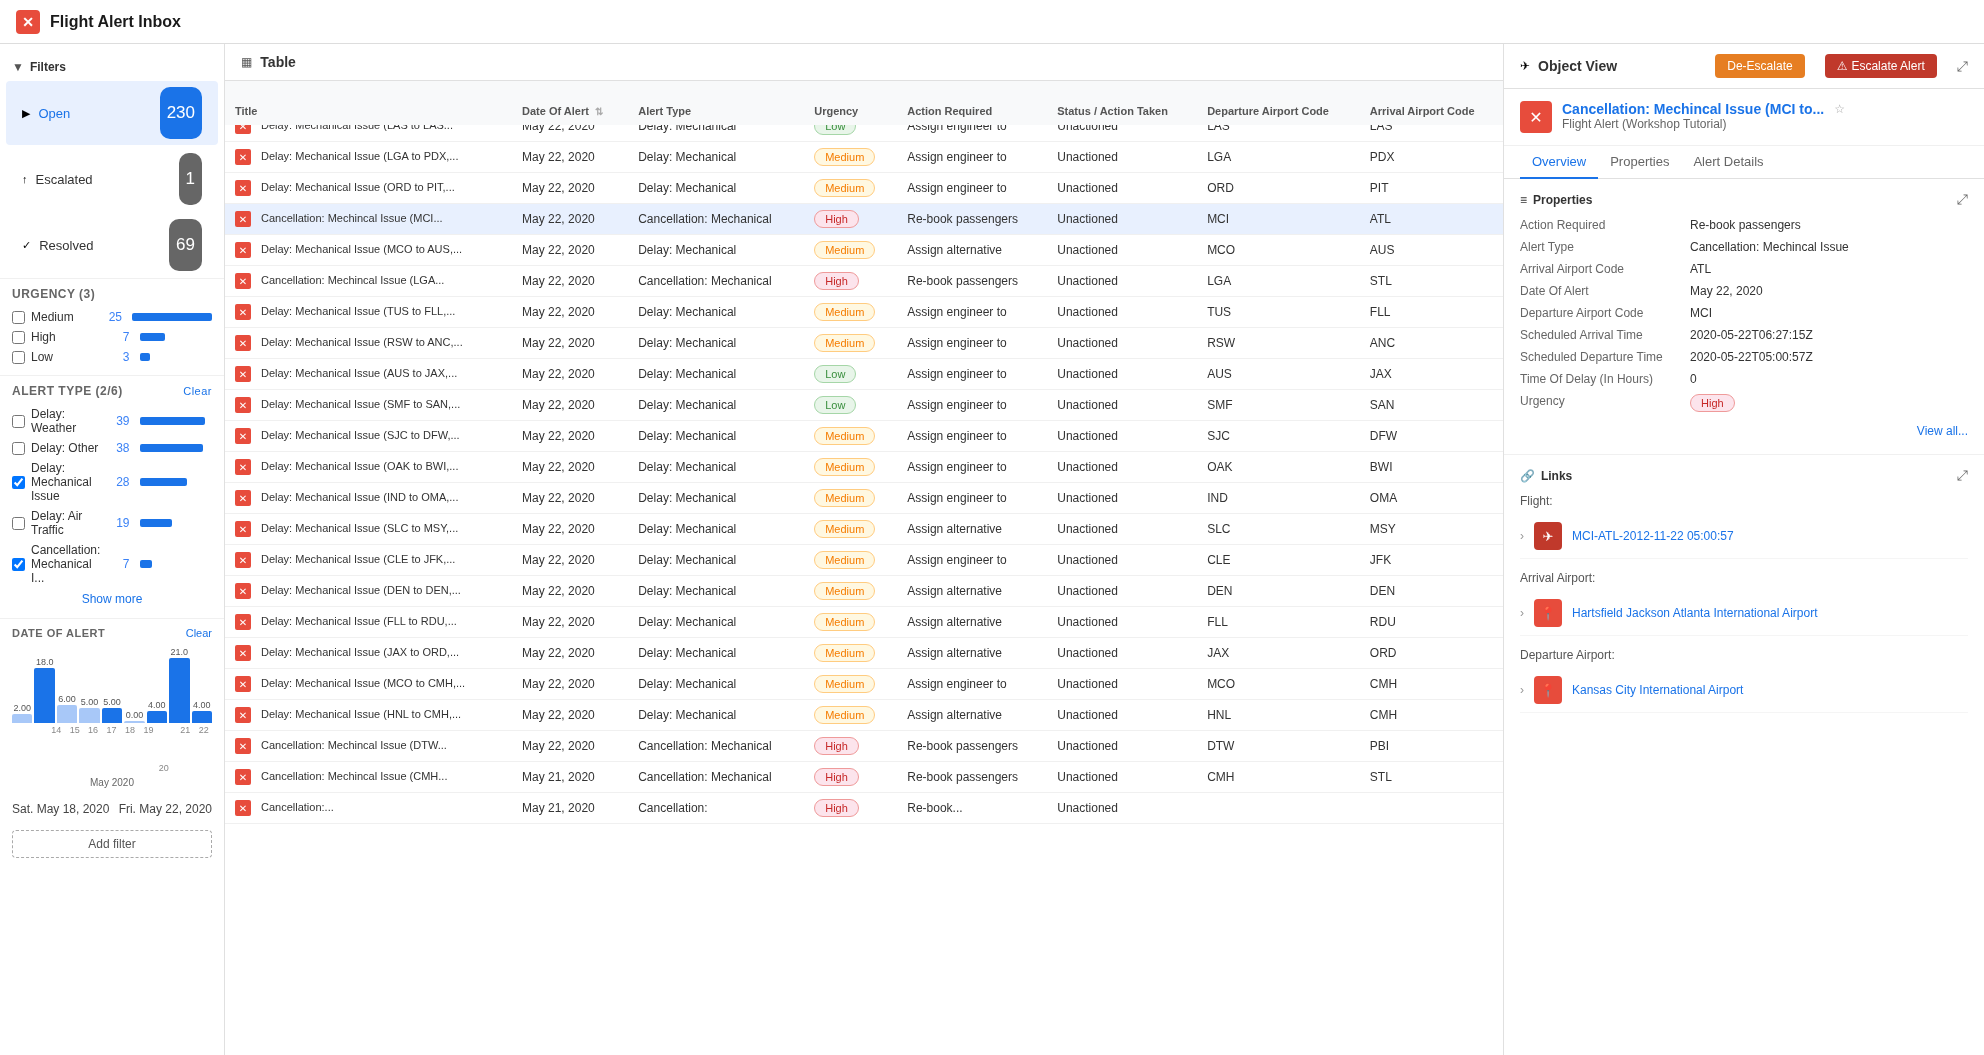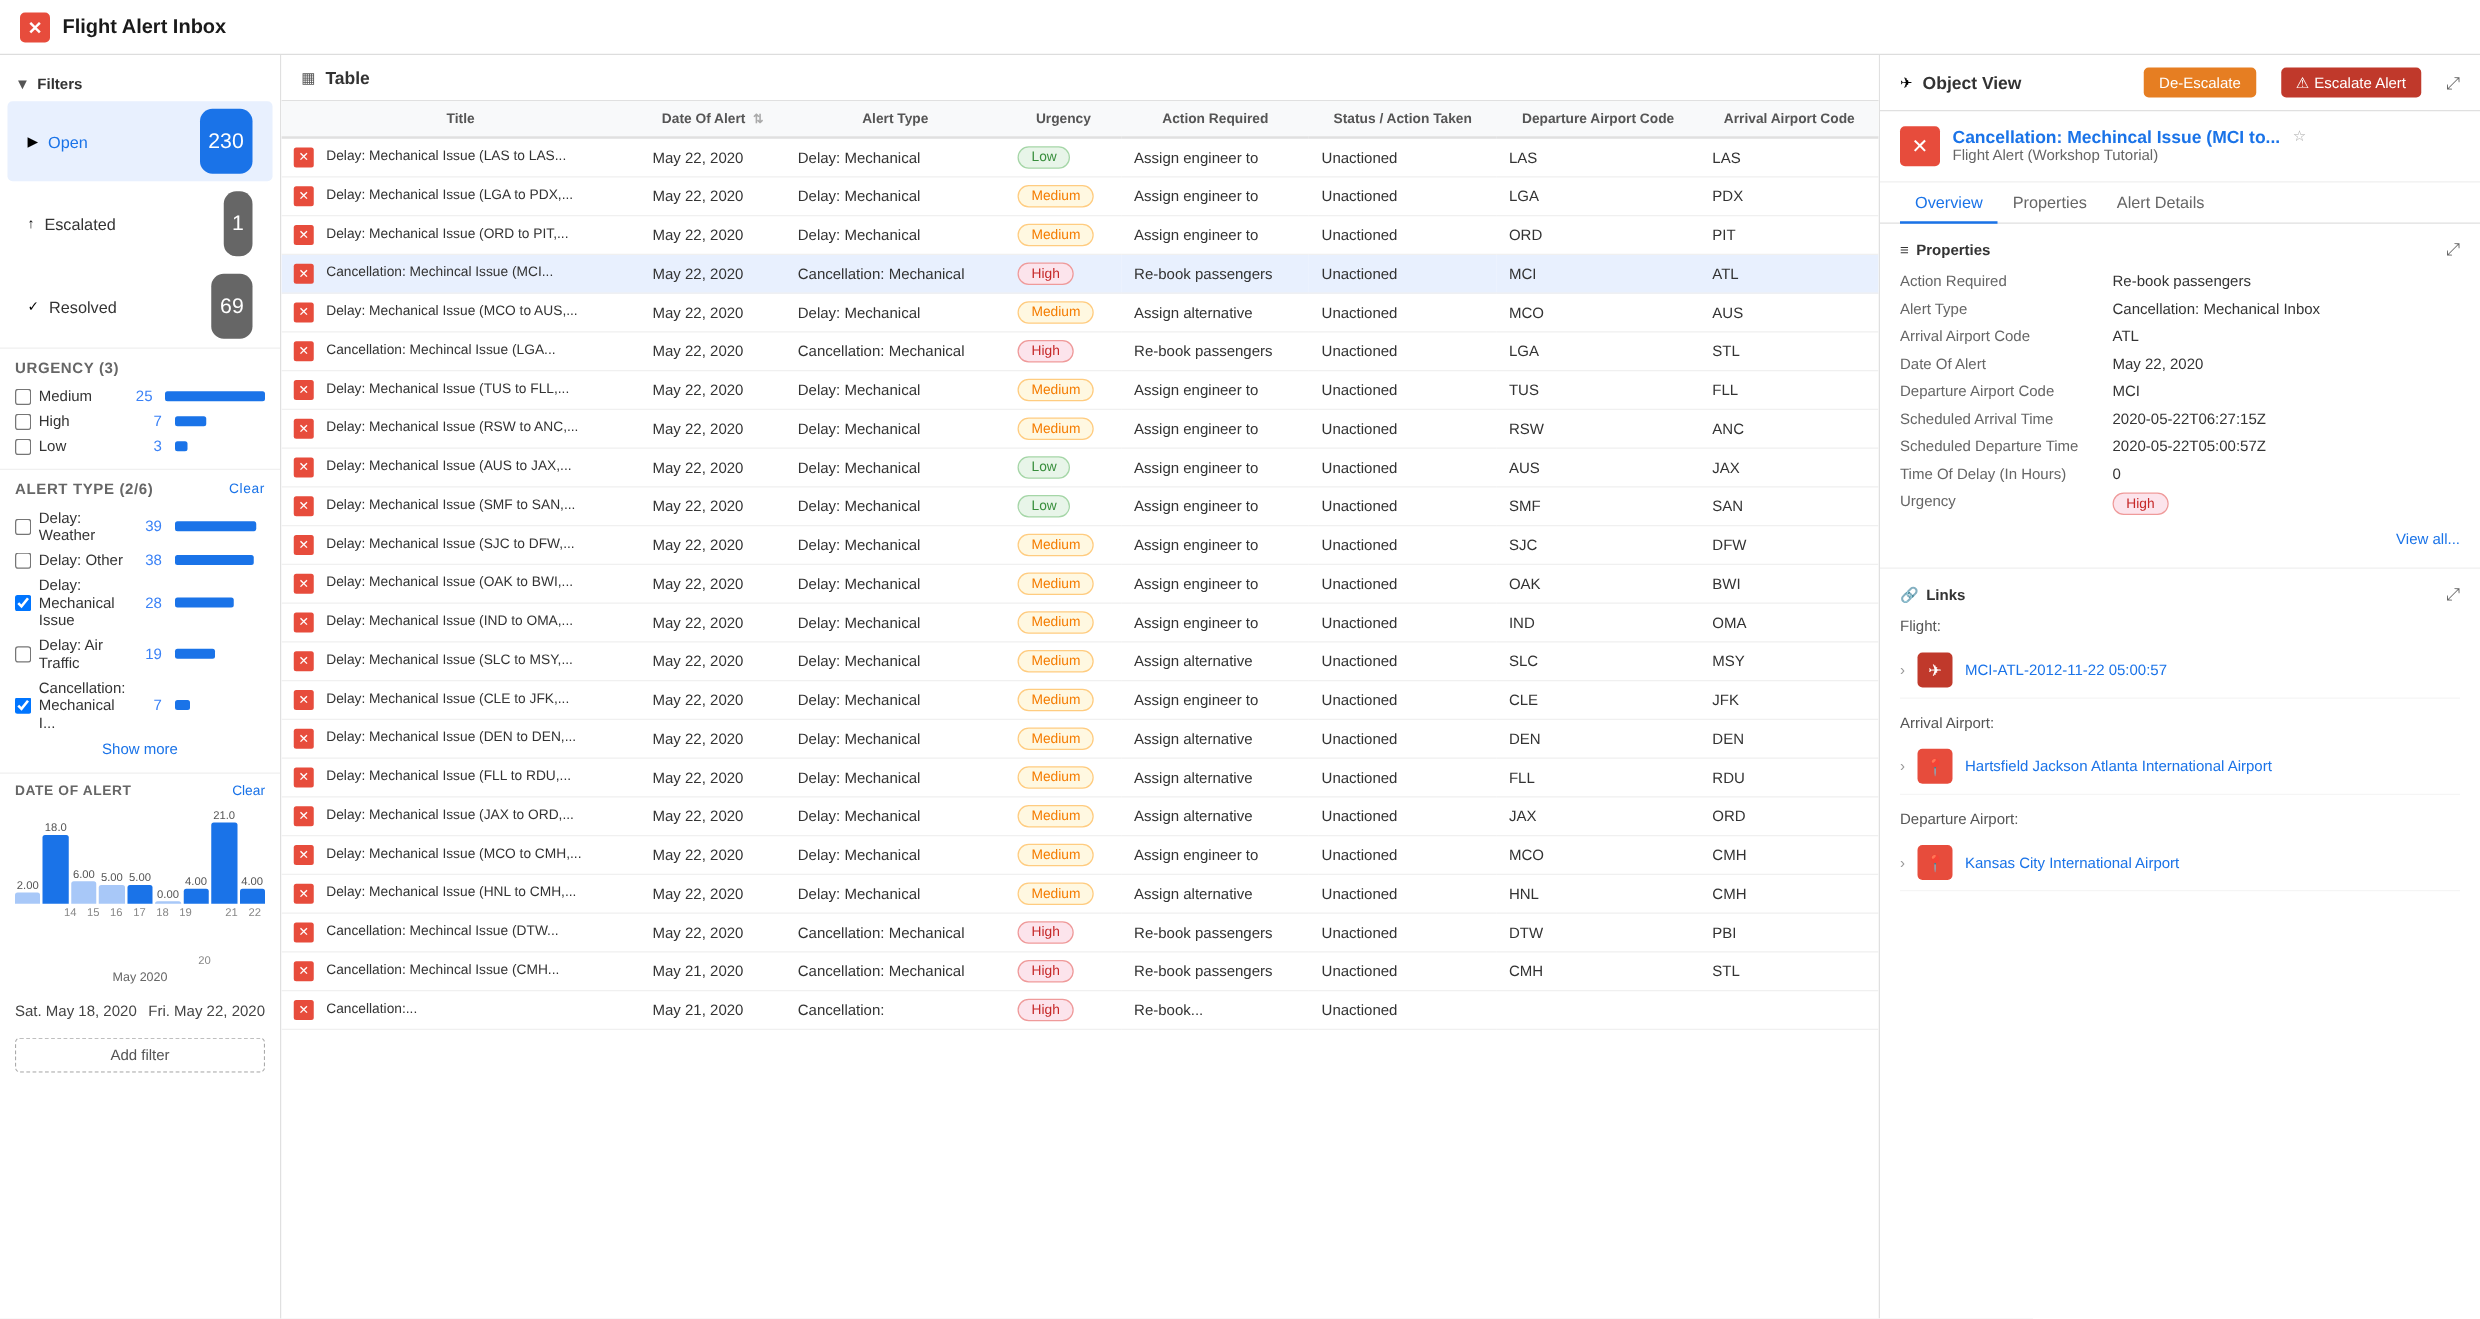--- a/index.html
+++ b/index.html
@@ -45,21 +45,21 @@
     
     .content-area { flex: 1; display: flex; overflow: hidden; }
     
     
     .table-panel { flex: 1; background: #fff; display: flex; flex-direction: column; overflow: hidden; border-right: 1px solid #e0e0e0; }
     .table-panel-header { display: flex; align-items: center; gap: 8px; padding: 10px 16px; border-bottom: 1px solid #e0e0e0; background: #fff; }
     .table-panel-title { font-size: 14px; font-weight: 600; color: #333; }
     .table-wrapper { overflow: auto; flex: 1; }
     table { width: 100%; border-collapse: collapse; min-width: 800px; }
     thead tr { background: #f8f9fa; }
-    th { padding: 8px 10px; text-align: center; font-size: 11px; font-weight: 600; color: #555; border-bottom: 2px solid #e0e0e0; white-space: nowrap; position: sticky; top: 0; background: #f8f9fa; z-index: 1; }
+    th { padding: 8px 10px; text-align: left; font-size: 11px; font-weight: 600; color: #555; border-bottom: 2px solid #e0e0e0; white-space: nowrap; position: sticky; top: 16px; background: #f8f9fa; z-index: 1; }
     td { padding: 6px 10px; border-bottom: 1px solid #f0f0f0; color: #333; font-size: 12px; vertical-align: middle; }
     tr.selected { background: #e8f0fe; }
     .sort-icon { color: #aaa; font-size: 10px; margin-left: 3px; }
     .urgency-badge { padding: 2px 10px; border-radius: 12px; font-size: 11px; font-weight: 500; display: inline-block; }
     .urgency-low { background: #e8f5e9; color: #388e3c; border: 1px solid #a5d6a7; }
     .urgency-medium { background: #fff8e1; color: #f57c00; border: 1px solid #ffcc80; }
     .urgency-high { background: #fce4ec; color: #c62828; border: 1px solid #ef9a9a; }
     .row-icon { width: 16px; height: 16px; background: #e74c3c; border-radius: 2px; display: inline-flex; align-items: center; justify-content: center; color: white; font-size: 10px; margin-right: 4px; }
     .title-cell { display: flex; align-items: flex-start; gap: 6px; }
     
@@ -713,21 +713,21 @@
             </div>
             <span class="expand-icon">⤢</span>
           </div>
           <div id="properties-list">
               <div class="prop-row">
       <span class="prop-label">Action Required</span>
       <span class="prop-value">Re-book passengers</span>
     </div>
               <div class="prop-row">
       <span class="prop-label">Alert Type</span>
-      <span class="prop-value">Cancellation: Mechanical Inbox</span>
+      <span class="prop-value">Cancellation: Mechincal Issue</span>
     </div>
               <div class="prop-row">
       <span class="prop-label">Arrival Airport Code</span>
       <span class="prop-value">ATL</span>
     </div>
               <div class="prop-row">
       <span class="prop-label">Date Of Alert</span>
       <span class="prop-value">May 22, 2020</span>
     </div>
               <div class="prop-row">

